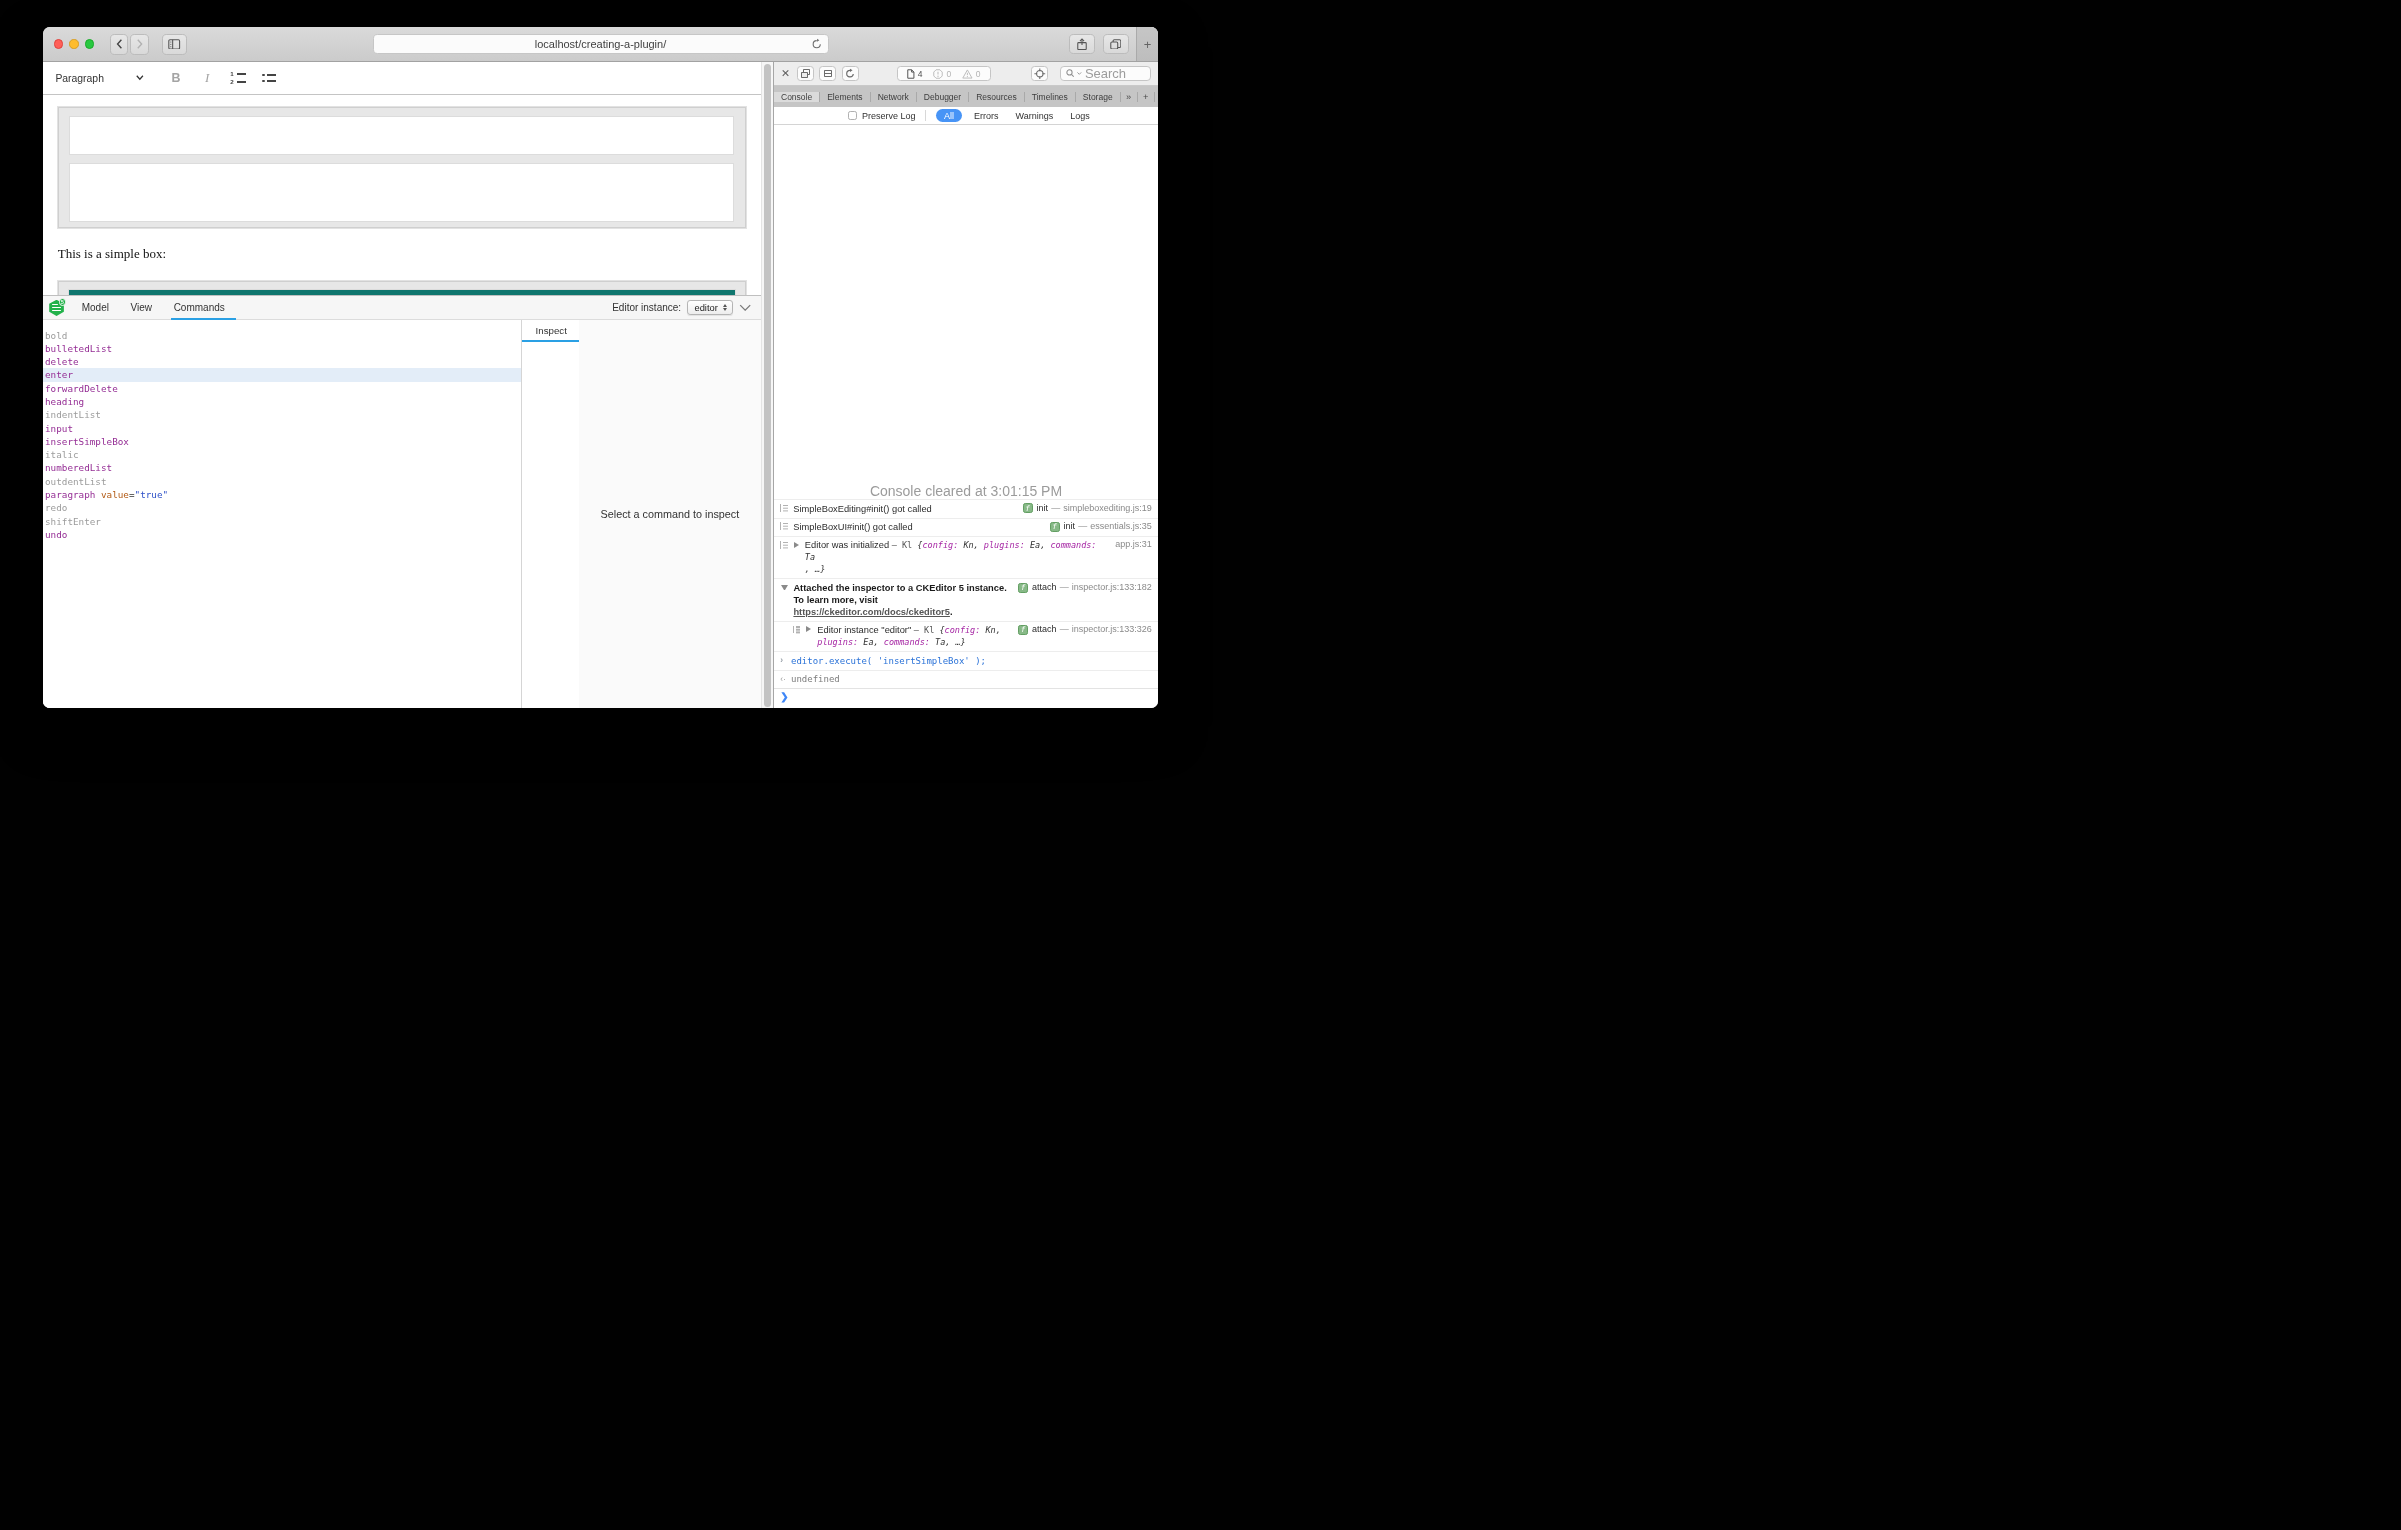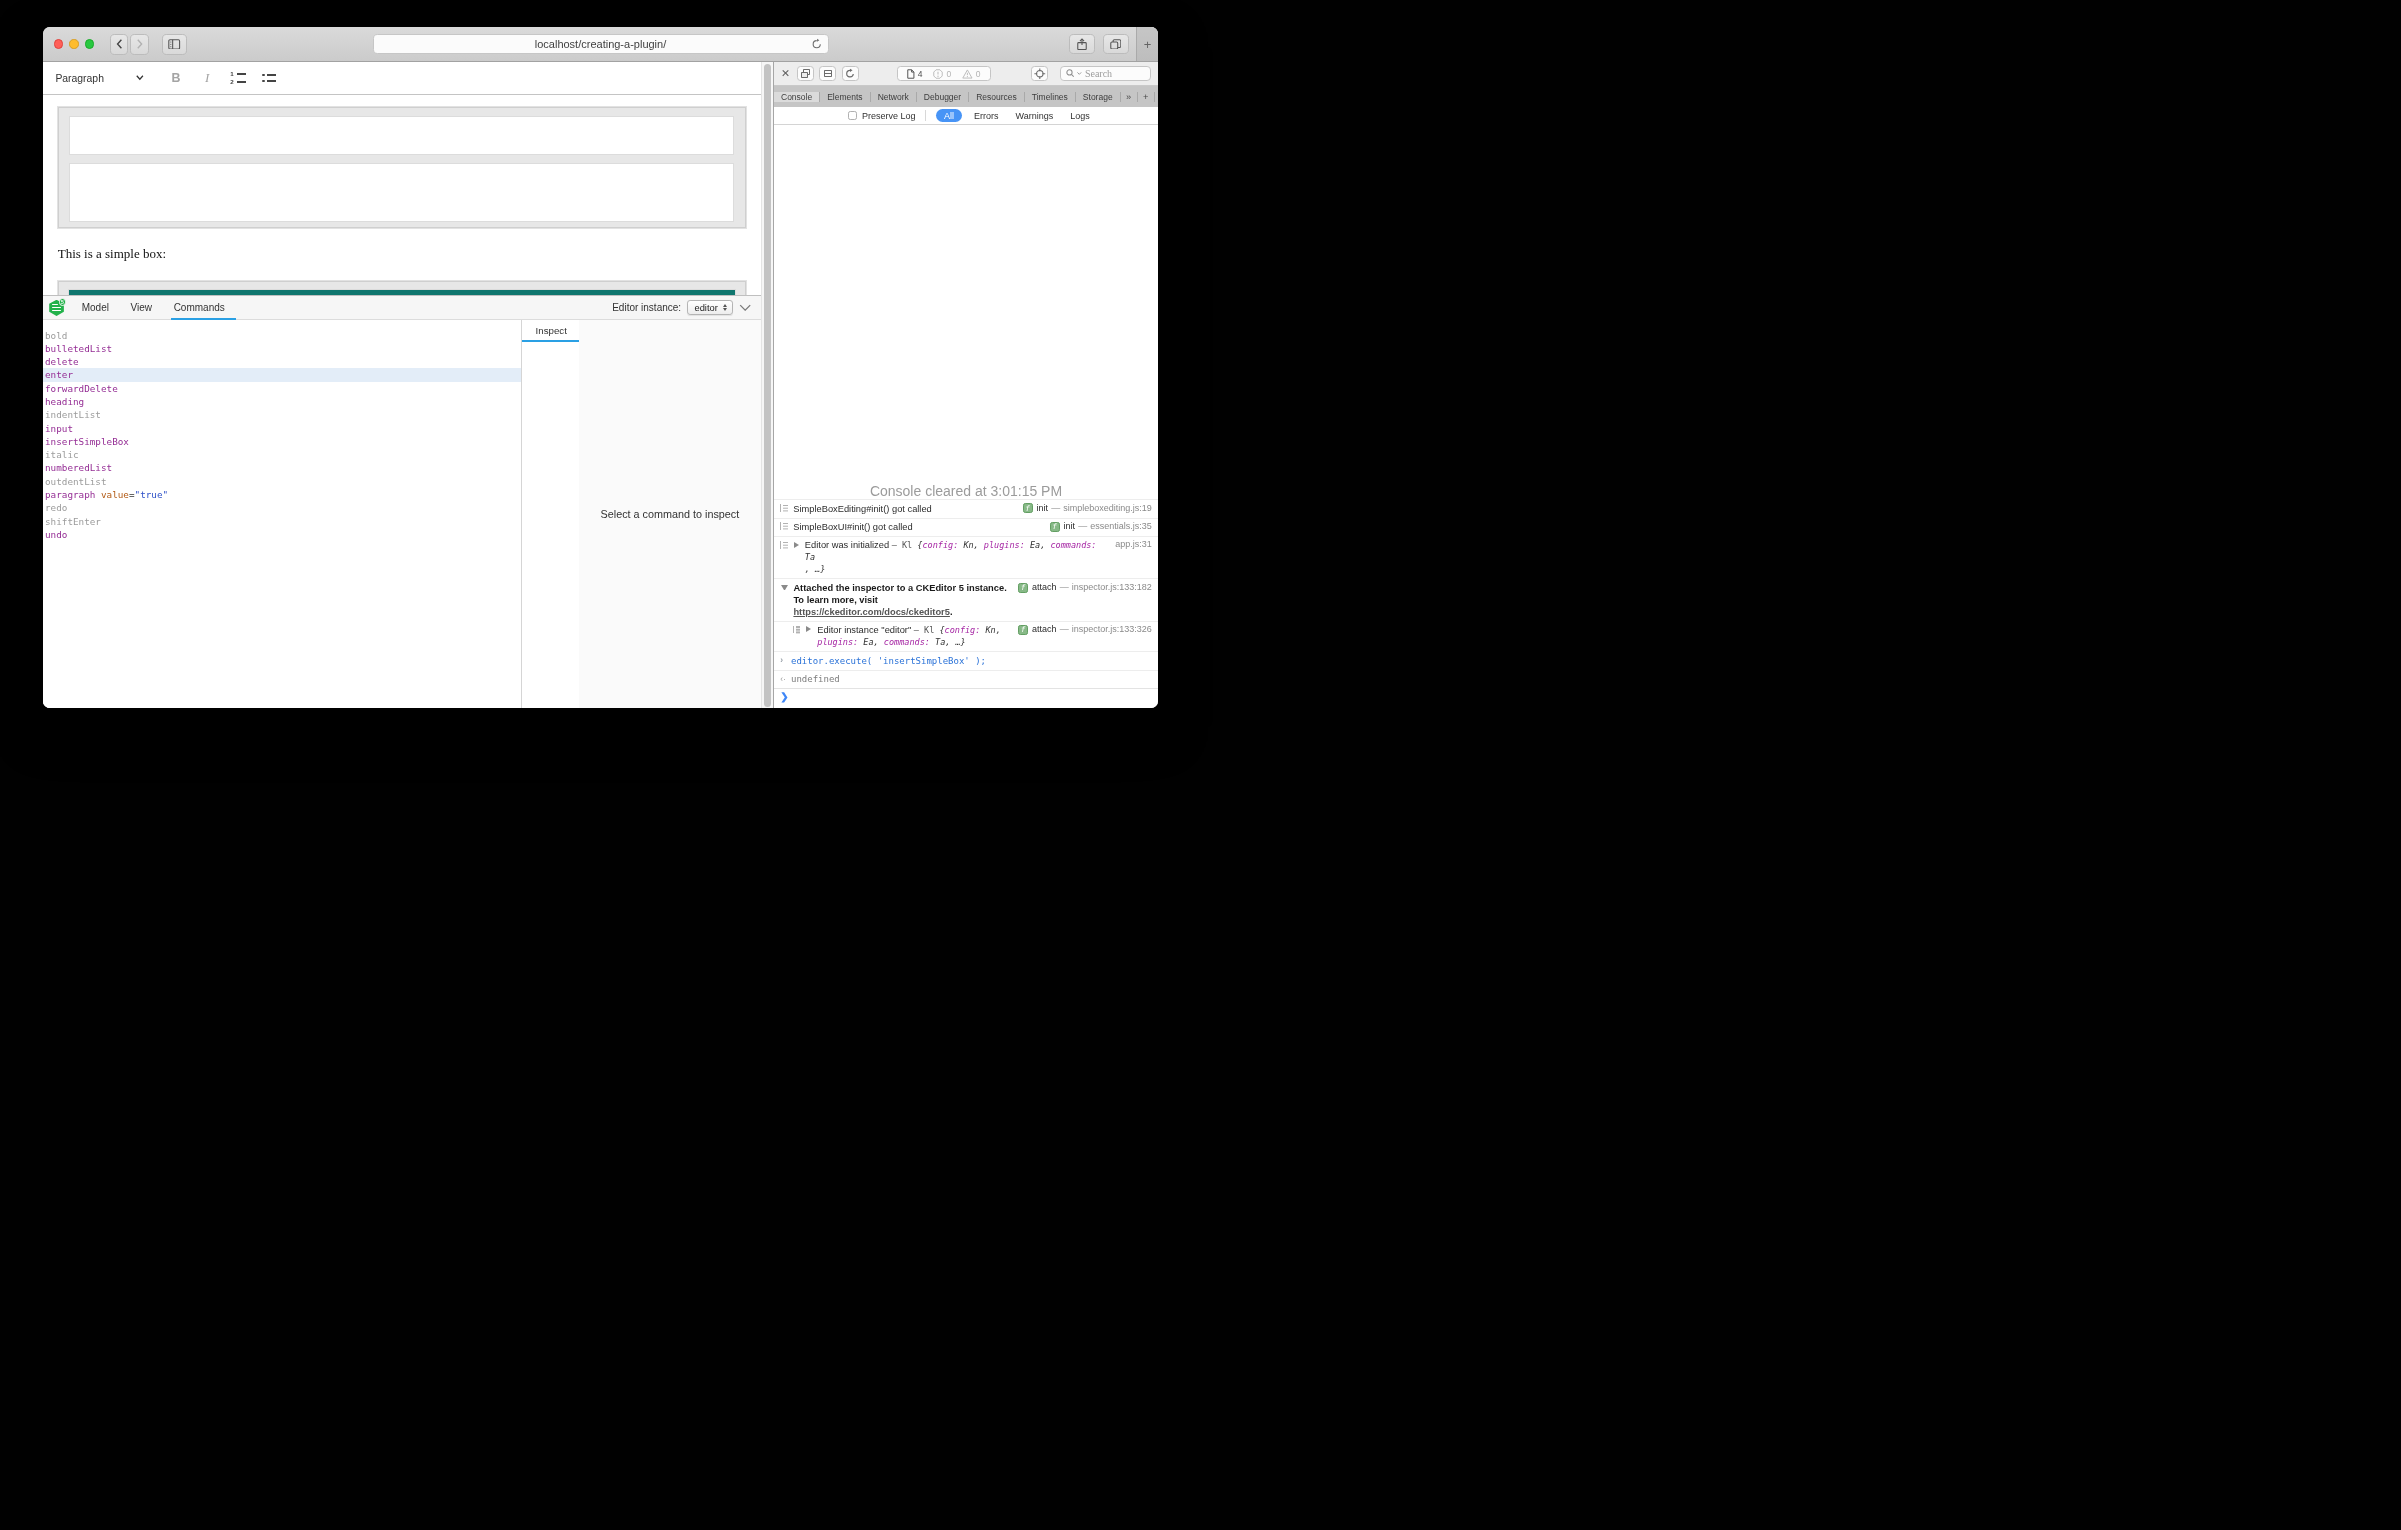--- a/index.html
+++ b/index.html
@@ -123,21 +123,21 @@
   .copy-ico i { position:absolute; border:1.2px solid #6b6b6b; border-radius:0.8px; width:7px; height:6.2px; }
   .copy-ico i.b { left:0; bottom:0; background:#ededed; }
   .copy-ico i.t { right:0; top:0; }
   .dt-group { height:14.7px; background:#fcfcfc; border:0.8px solid #c5c5c5; border-radius:3.5px;
               display:flex; align-items:center; padding:0 9.3px; gap:10.8px; margin-left:32.5px; margin-right:auto; }
   .grp-item { display:flex; align-items:center; gap:3.1px; font-size:8.5px; }
   .grp-item .cnt { color:#4f4f4f; }
   .grp-item.dim .cnt { color:#b3b3b3; }
   .search-box { width:91px; height:14.7px; background:#fcfcfc; border:0.8px solid #c5c5c5; border-radius:3.9px;
                 display:flex; align-items:center; padding:0 4.6px; gap:3.1px; margin-left:6.2px; }
-  .search-ph { font-size:10px; color:#9c9c9c;font-family:Liberation Serif, serif; }
+  .search-ph { font-size:13px; color:#9c9c9c; }
 
   .dt-tabs { height:21px; flex:0 0 21px; background:#c5c5c5; display:flex; align-items:center; font-size:8.5px; color:#3c3c3c; }
   .dt-tab { display:flex; align-items:center; padding:0 7px; border-right:0.8px solid #a9a9a9; }
   .dt-tab.active { background:#dbdbdb; }
   .dt-tab.icon-tab { padding:0 5.4px; font-size:9.3px; color:#4a4a4a; }
   .dt-gear { margin-left:auto; display:flex; align-items:center; padding:0 7px; font-size:10px; color:#4a4a4a; }
 
   .dt-filter { height:18px; flex:0 0 18px; background:#fff; border-bottom:0.8px solid #d4d4d4;
                display:flex; align-items:center; font-size:9px; color:#333; padding-left:74px; }
   .cb { width:9.3px; height:9.3px; border:0.8px solid #b0b0b0; border-radius:2.3px; background:#fff; margin-right:4.6px; flex:0 0 9.3px; }

